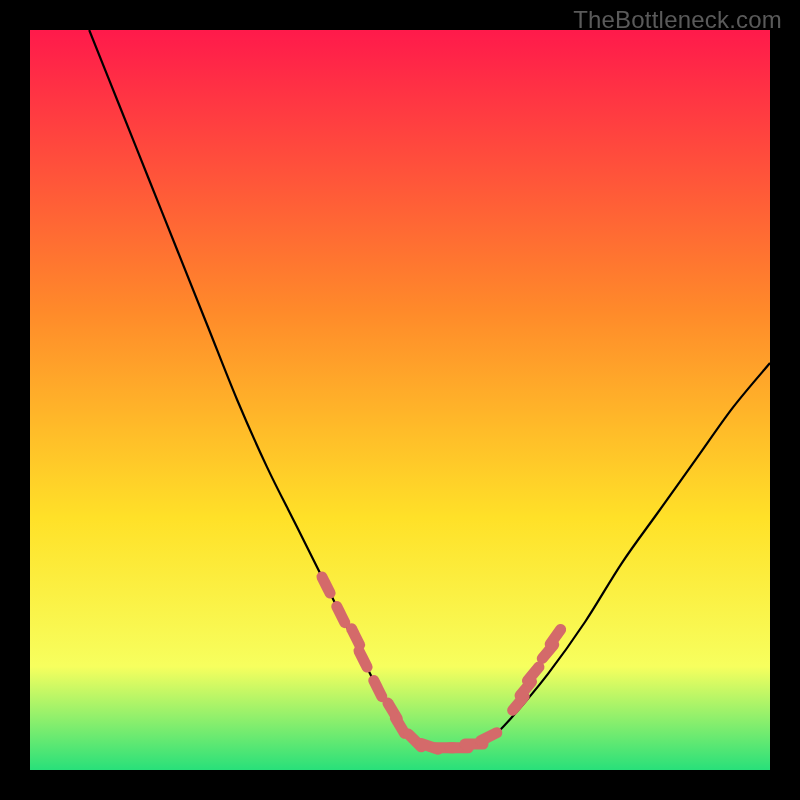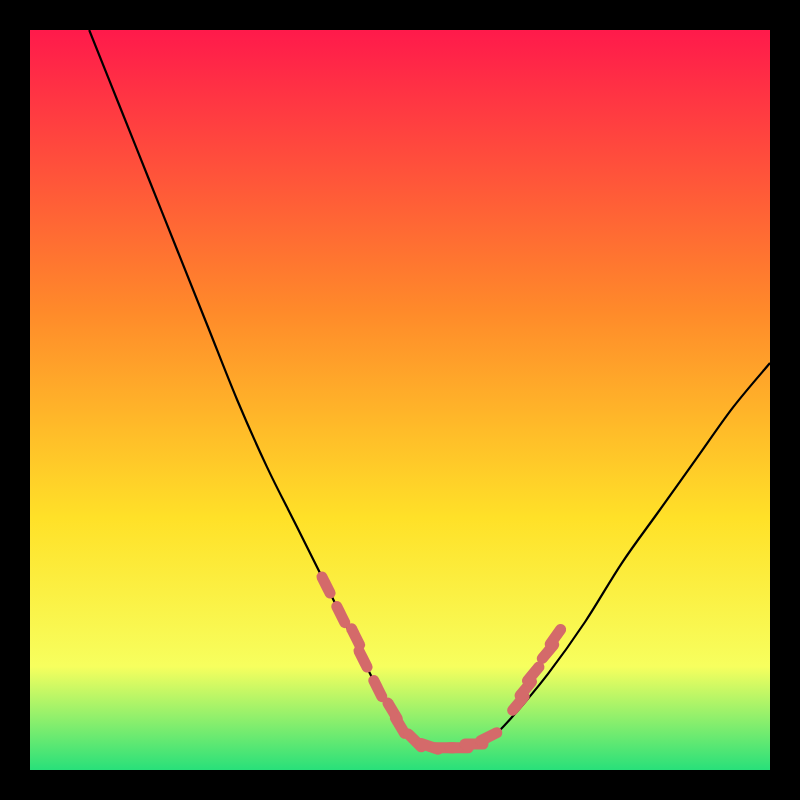--- a/index.html
+++ b/index.html
@@ -33,20 +33,21 @@
     top: 30px;
     width: 740px;
     height: 740px;
   }
   svg { display: block; }
 </style>
 </head>
 <body>
 
 <div class="frame">
+  <div class="watermark">TheBottleneck.com</div>
   <div class="plot">
     <svg id="chart-svg" width="740" height="740" viewBox="0 0 740 740">
       <defs>
         <linearGradient id="bg-grad" x1="0" y1="0" x2="0" y2="1">
           <stop id="g0" offset="0%" stop-color="#ff1a4b"></stop>
           <stop id="g1" offset="38%" stop-color="#ff8a2a"></stop>
           <stop id="g2" offset="66%" stop-color="#ffe128"></stop>
           <stop id="g3" offset="86%" stop-color="#f7ff5e"></stop>
           <stop id="g4" offset="100%" stop-color="#28e07a"></stop>
         </linearGradient>

